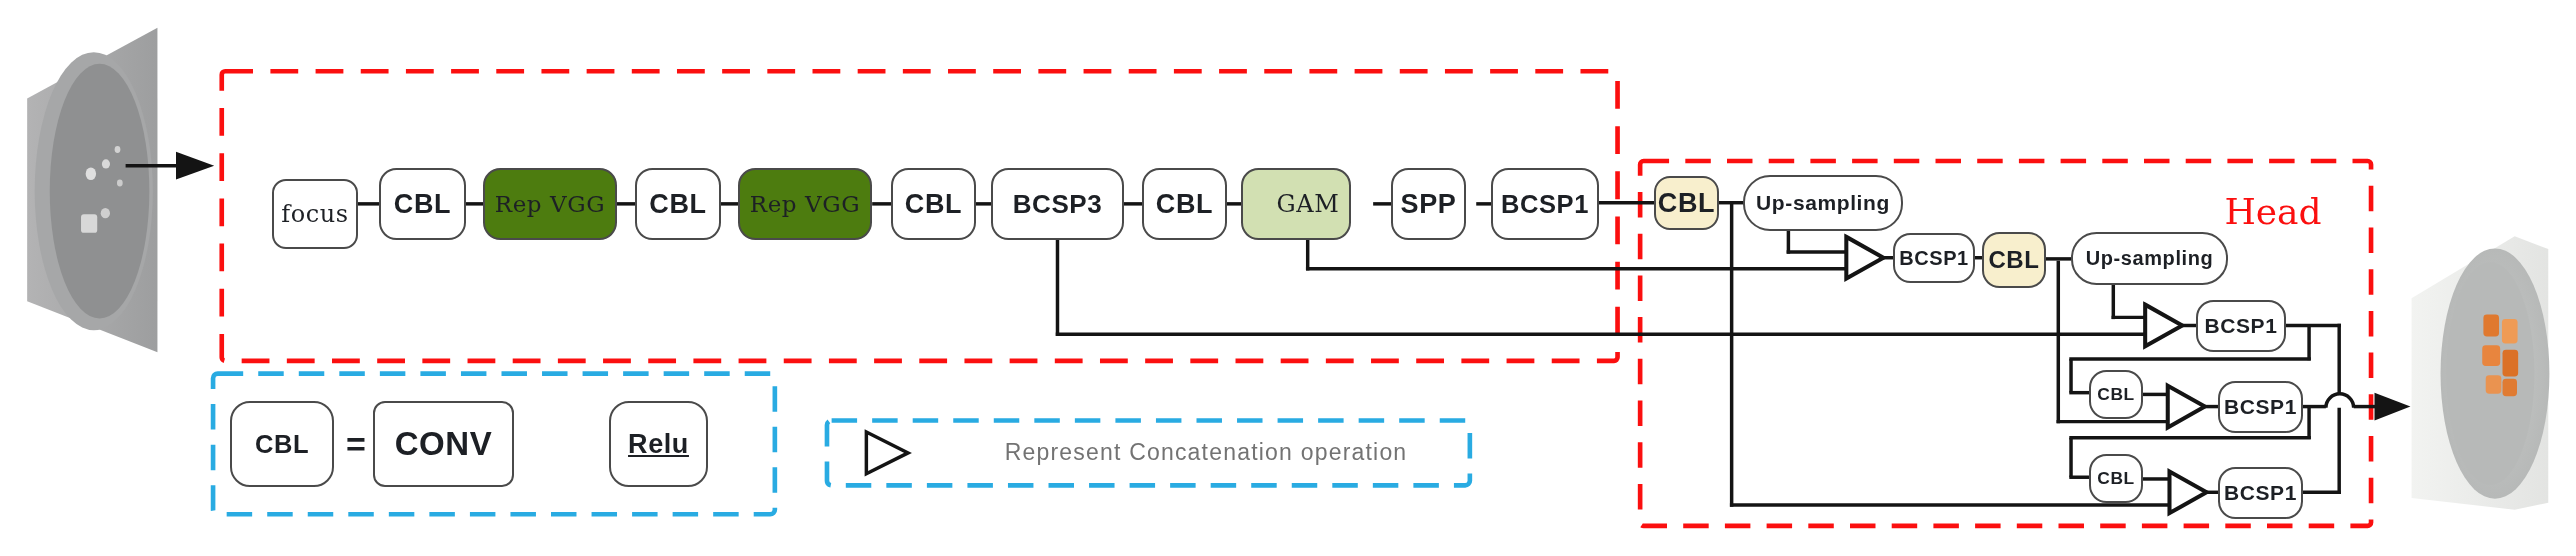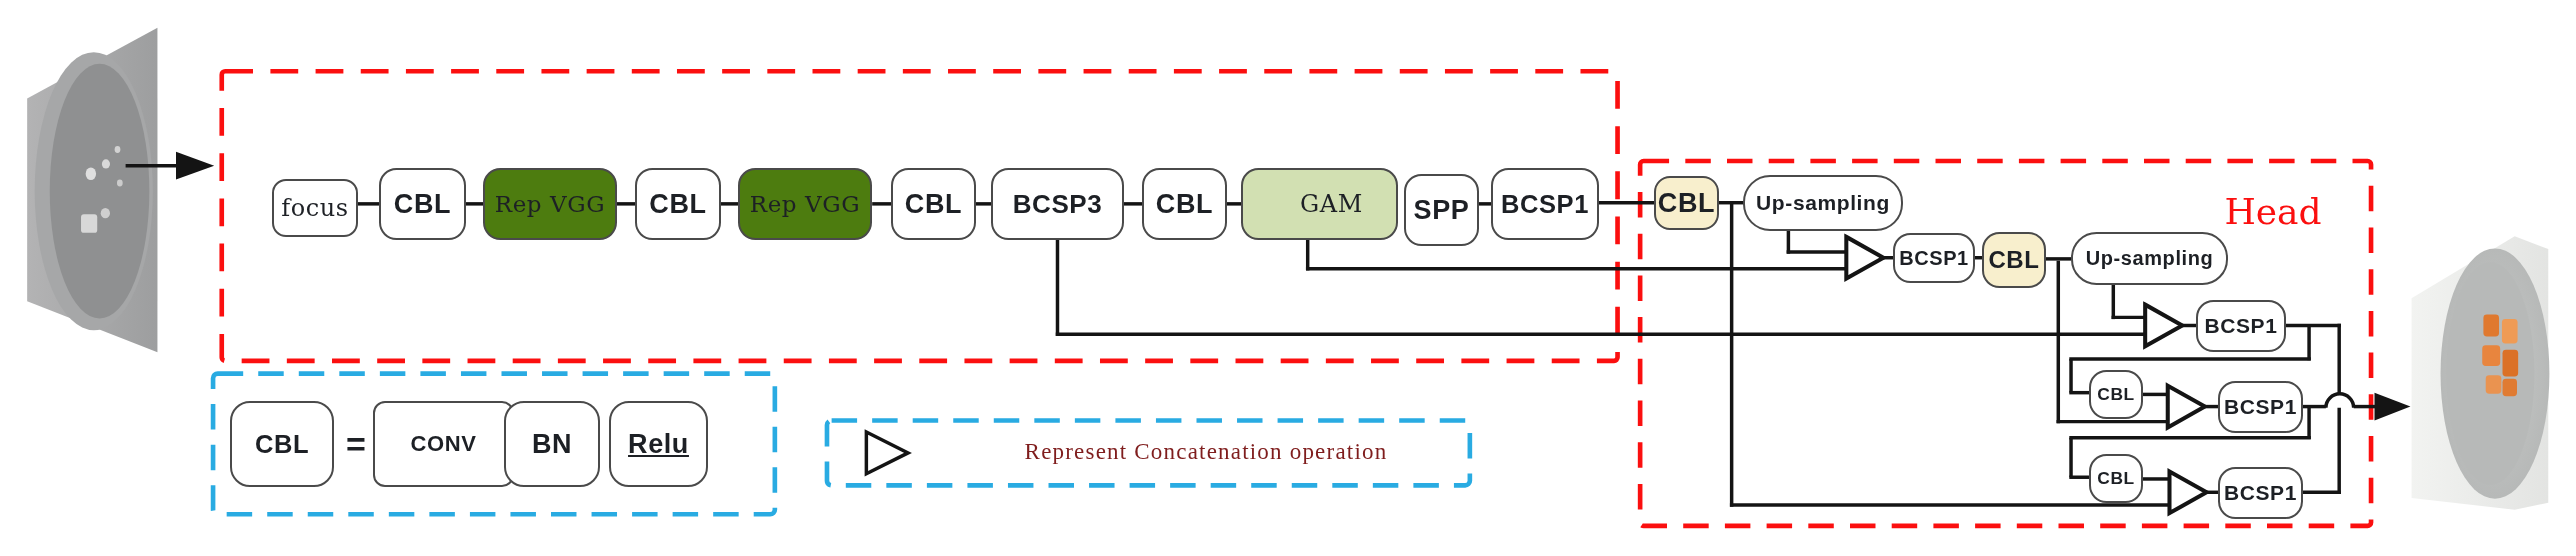--- a/index.html
+++ b/index.html
@@ -10,21 +10,21 @@
        display:flex;align-items:center;justify-content:center;color:#1d2025;font-weight:600;
        letter-spacing:0.6px;box-sizing:border-box;white-space:nowrap;}
   .blk.blue{background:#4d7c0f;}
   .blk.green{background:#d2e0b2;}
   .blk.yellow{background:#f8efcd;}
   .blk.serif{font-family:"DejaVu Serif", serif;font-weight:500;}
   .ttl{position:absolute;z-index:3;color:#fb0f0f;font-family:"DejaVu Serif", serif;
        font-weight:400;text-align:center;white-space:nowrap;}
   .equals{position:absolute;z-index:3;display:flex;align-items:center;justify-content:center;
        color:#1d2025;font-weight:700;}
-  .concat-text{position:absolute;z-index:3;color:#7f1d1d;font-family:Liberation Serif, serif;
+  .concat-text{position:absolute;z-index:3;color:#737373;font-family:Liberation Sans, sans-serif;
        text-align:center;letter-spacing:1.2px;white-space:nowrap;}
 </style>
 </head>
 <body>
 
 <div id="stage">
 
   <svg id="bg-layer" width="2576" height="556" viewBox="0 0 4444 960">
     <defs>
       <linearGradient id="plateIn" x1="0" y1="0" x2="1" y2="0">
@@ -145,49 +145,48 @@
     </g>
 
     <polygon points="1494,746 1566,782 1494,818" fill="#ffffff" stroke="#141414" stroke-width="6"></polygon>
 
     <polygon points="302,262 368,286 302,310" fill="#141414"></polygon>
     <polygon points="4098,678 4160,702 4098,726" fill="#141414"></polygon>
   </svg>
 
   <div class="ttl" style="left:2215px;top:191px;width:116px;font-size:36px;">Head</div>
 
-  <div class="blk serif" style="left:272px;top:179px;width:86px;height:58px;font-size:24px;border-radius:14px;">focus</div>
+  <div class="blk serif" style="left:272px;top:179px;width:86px;height:70px;font-size:24px;border-radius:14px;">focus</div>
   <div class="blk" style="left:379px;top:168px;width:87px;height:72px;font-size:27px;">CBL</div>
   <div class="blk blue serif" style="left:483px;top:168px;width:134px;height:72px;font-size:23px;">Rep VGG</div>
   <div class="blk" style="left:635px;top:168px;width:86px;height:72px;font-size:27px;">CBL</div>
   <div class="blk blue serif" style="left:738px;top:168px;width:134px;height:72px;font-size:23px;">Rep VGG</div>
   <div class="blk" style="left:891px;top:168px;width:85px;height:72px;font-size:27px;">CBL</div>
   <div class="blk" style="left:991px;top:168px;width:133px;height:72px;font-size:26px;">BCSP3</div>
   <div class="blk" style="left:1142px;top:168px;width:85px;height:72px;font-size:27px;">CBL</div>
-  <div class="blk green serif" style="left:1241px;top:168px;width:157px;height:72px;font-size:24px;padding-left:24px;">GAM</div>
-  <div class="blk" style="left:1391px;top:174px;width:75px;height:72px;font-size:27px;margin-left:13px;">SPP</div>
+  <div class="blk green serif" style="left:1241px;top:168px;width:110px;height:72px;font-size:24px;padding-left:24px;">GAM</div>
+  <div class="blk" style="left:1391px;top:168px;width:75px;height:72px;font-size:27px;">SPP</div>
   <div class="blk" style="left:1491px;top:168px;width:108px;height:72px;font-size:25.5px;">BCSP1</div>
 
   <div class="blk yellow" style="left:1654px;top:176px;width:65px;height:54px;font-size:27px;border-radius:16px;">CBL</div>
   <div class="blk" style="left:1743px;top:175px;width:160px;height:56px;font-size:21px;border-radius:27px;">Up-sampling</div>
 
   <div class="blk" style="left:1893px;top:233px;width:82px;height:50px;font-size:20px;">BCSP1</div>
   <div class="blk yellow" style="left:1982px;top:232px;width:64px;height:56px;font-size:24px;">CBL</div>
   <div class="blk" style="left:2071px;top:232px;width:157px;height:53px;font-size:20px;border-radius:25.5px;">Up-sampling</div>
 
   <div class="blk" style="left:2196px;top:300px;width:90px;height:52px;font-size:21px;">BCSP1</div>
 
   <div class="blk" style="left:2089px;top:370px;width:54px;height:49px;font-size:17.4px;">CBL</div>
   <div class="blk" style="left:2218px;top:381px;width:85px;height:52px;font-size:21px;">BCSP1</div>
 
   <div class="blk" style="left:2089px;top:454px;width:54px;height:49px;font-size:17.4px;">CBL</div>
   <div class="blk" style="left:2218px;top:467px;width:85px;height:52px;font-size:21px;">BCSP1</div>
 
   <div class="blk" style="left:230px;top:401px;width:104px;height:86px;font-size:25.5px;border-radius:20px;">CBL</div>
   <div class="equals" style="left:339px;top:401px;width:34px;height:86px;font-size:34px;">=</div>
-  <div class="blk" style="left:373px;top:401px;width:141px;height:86px;font-size:22px;border-radius:12px;">CONV</div>
-  <div class="blk" style="left:504px;top:401px;width:96px;height:86px;font-size:27px;border-radius:20px;">BN</div>
+  <div class="blk" style="left:373px;top:401px;width:141px;height:86px;font-size:33px;border-radius:12px;">CONV</div>
   <div class="blk" style="left:609px;top:401px;width:99px;height:86px;font-size:27px;border-radius:20px;text-decoration:underline;">Relu</div>
 
   <div class="concat-text" style="left:951px;top:439px;width:510px;font-size:23px;">Represent Concatenation operation</div>
 
 </div>
 
 
 </body></html>

